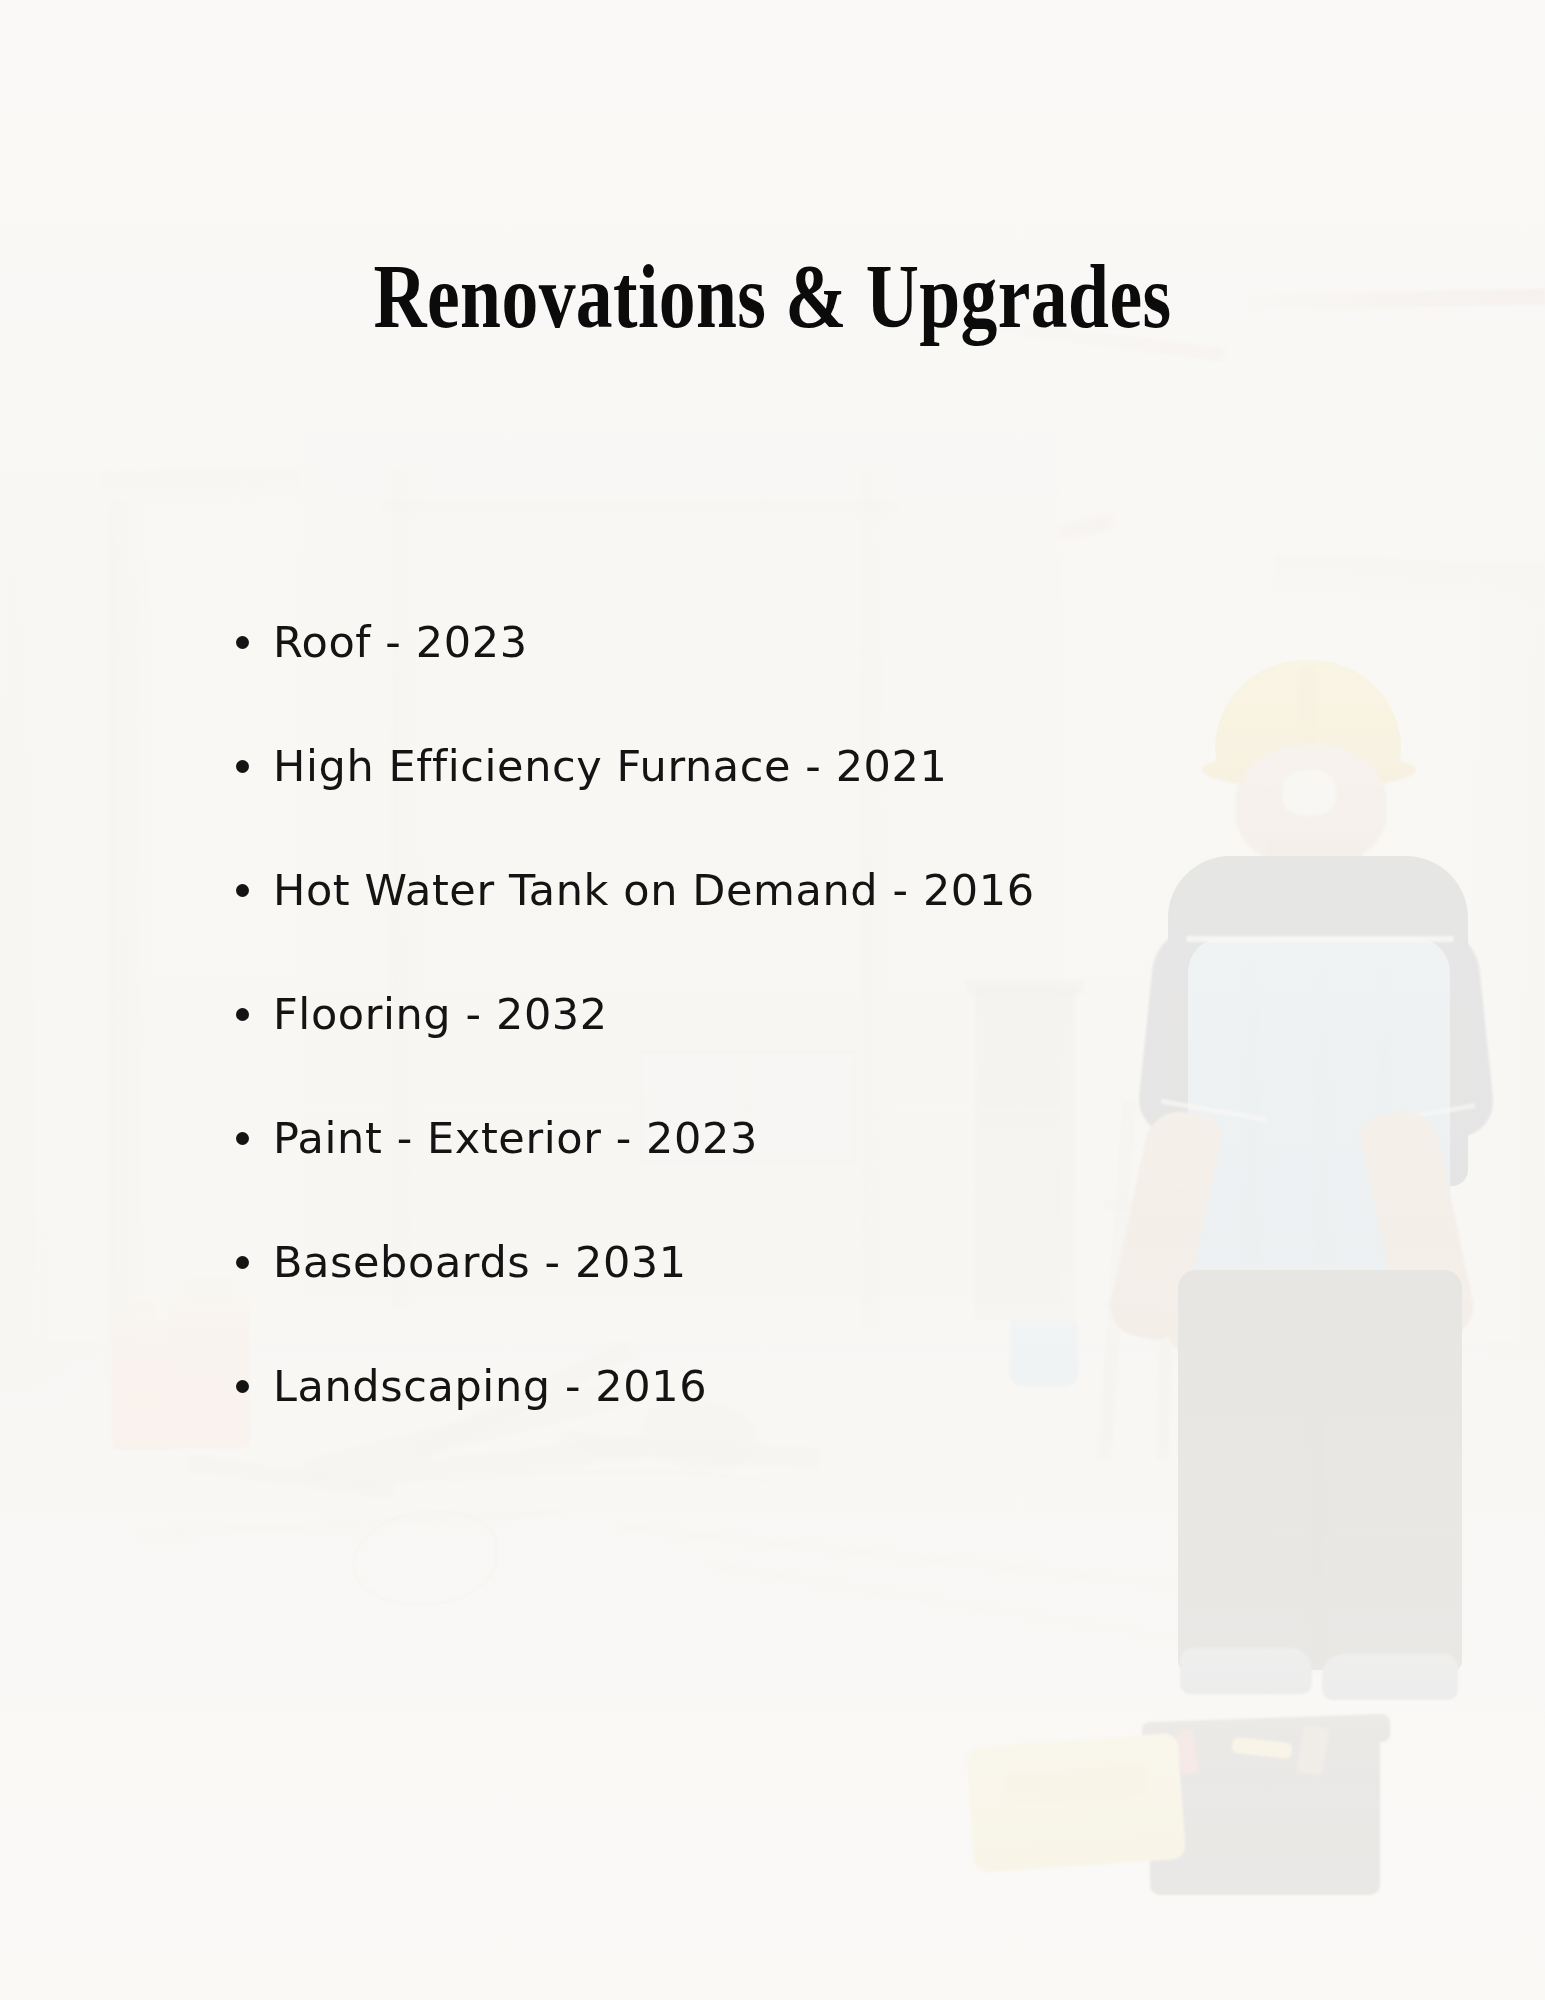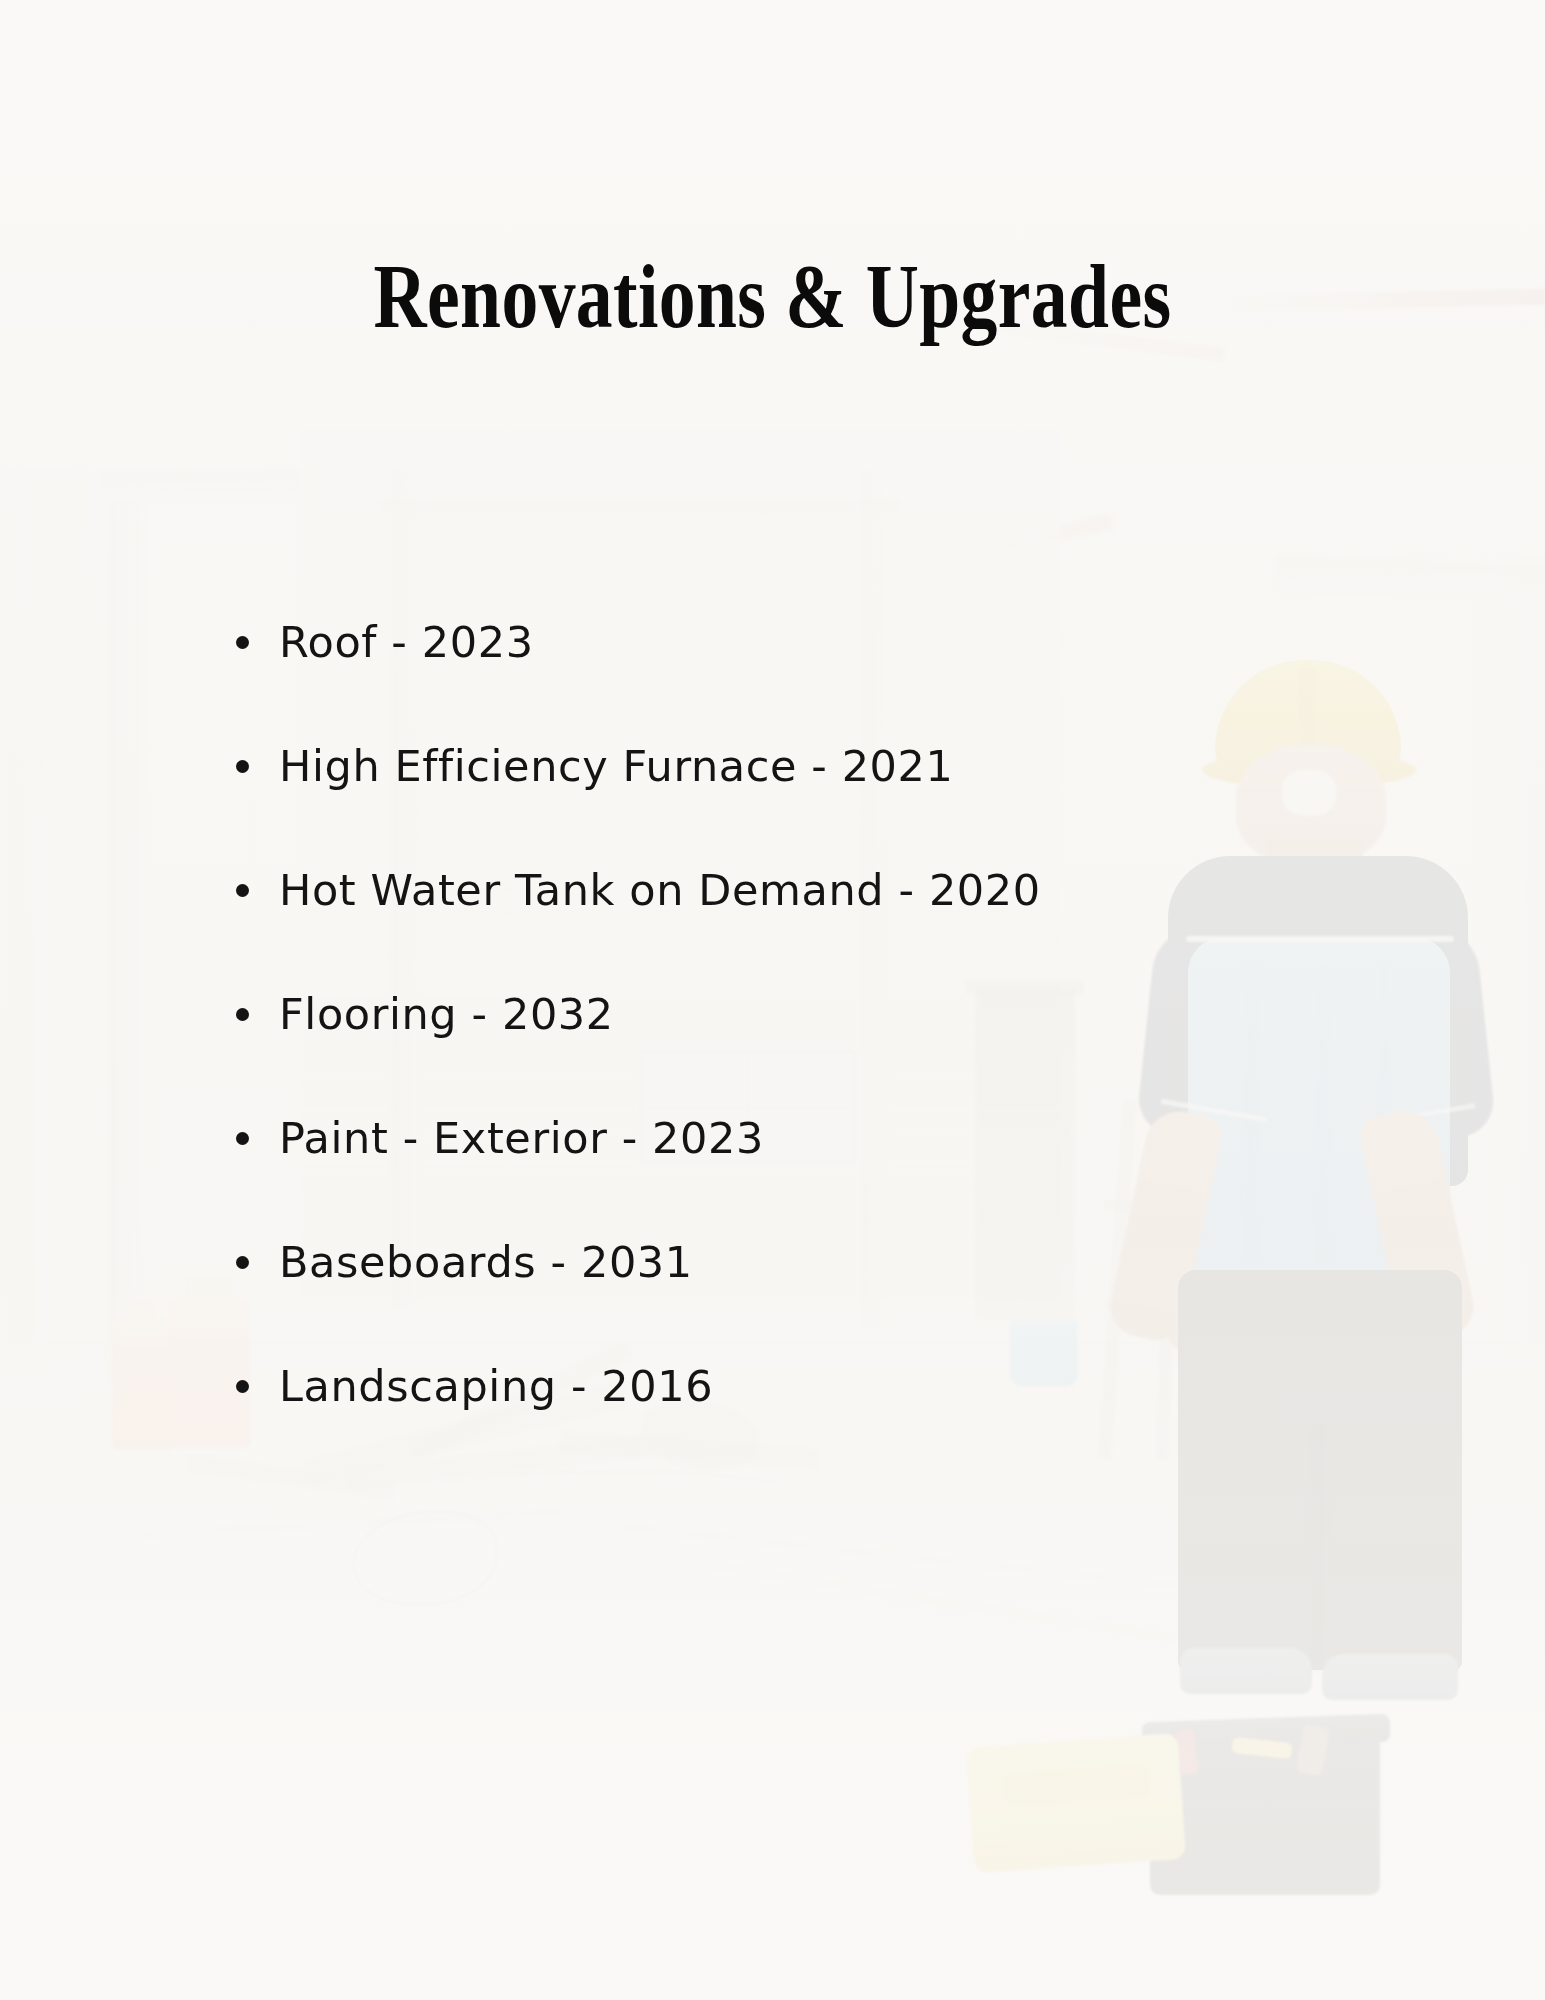--- a/index.html
+++ b/index.html
@@ -445,21 +445,21 @@
     white-space: nowrap;
   }
   .bullet-dot {
     width: 13px;
     height: 13px;
     border-radius: 50%;
     background: #141414;
     flex: 0 0 auto;
     margin-right: 24px;
   }
-  .bullet-text { display: inline-block; margin-left: 6px; }
+  .bullet-text { display: inline-block; }
 </style>
 </head>
 <body>
 
 <div class="page">
 
   <div class="photo">
     <div class="photo-base"></div>
     <div class="bg-ceiling"></div>
     <div class="bg-beam-red-1"></div>
@@ -555,21 +555,21 @@
       <li class="bullet-item">
         <span class="bullet-dot"></span>
         <span class="bullet-text">Roof - 2023</span>
       </li>
       <li class="bullet-item">
         <span class="bullet-dot"></span>
         <span class="bullet-text">High Efficiency Furnace - 2021</span>
       </li>
       <li class="bullet-item">
         <span class="bullet-dot"></span>
-        <span class="bullet-text">Hot Water Tank on Demand - 2020</span>
+        <span class="bullet-text">Hot Water Tank on Demand - 2016</span>
       </li>
       <li class="bullet-item">
         <span class="bullet-dot"></span>
         <span class="bullet-text">Flooring - 2032</span>
       </li>
       <li class="bullet-item">
         <span class="bullet-dot"></span>
         <span class="bullet-text">Paint - Exterior - 2023</span>
       </li>
       <li class="bullet-item">

